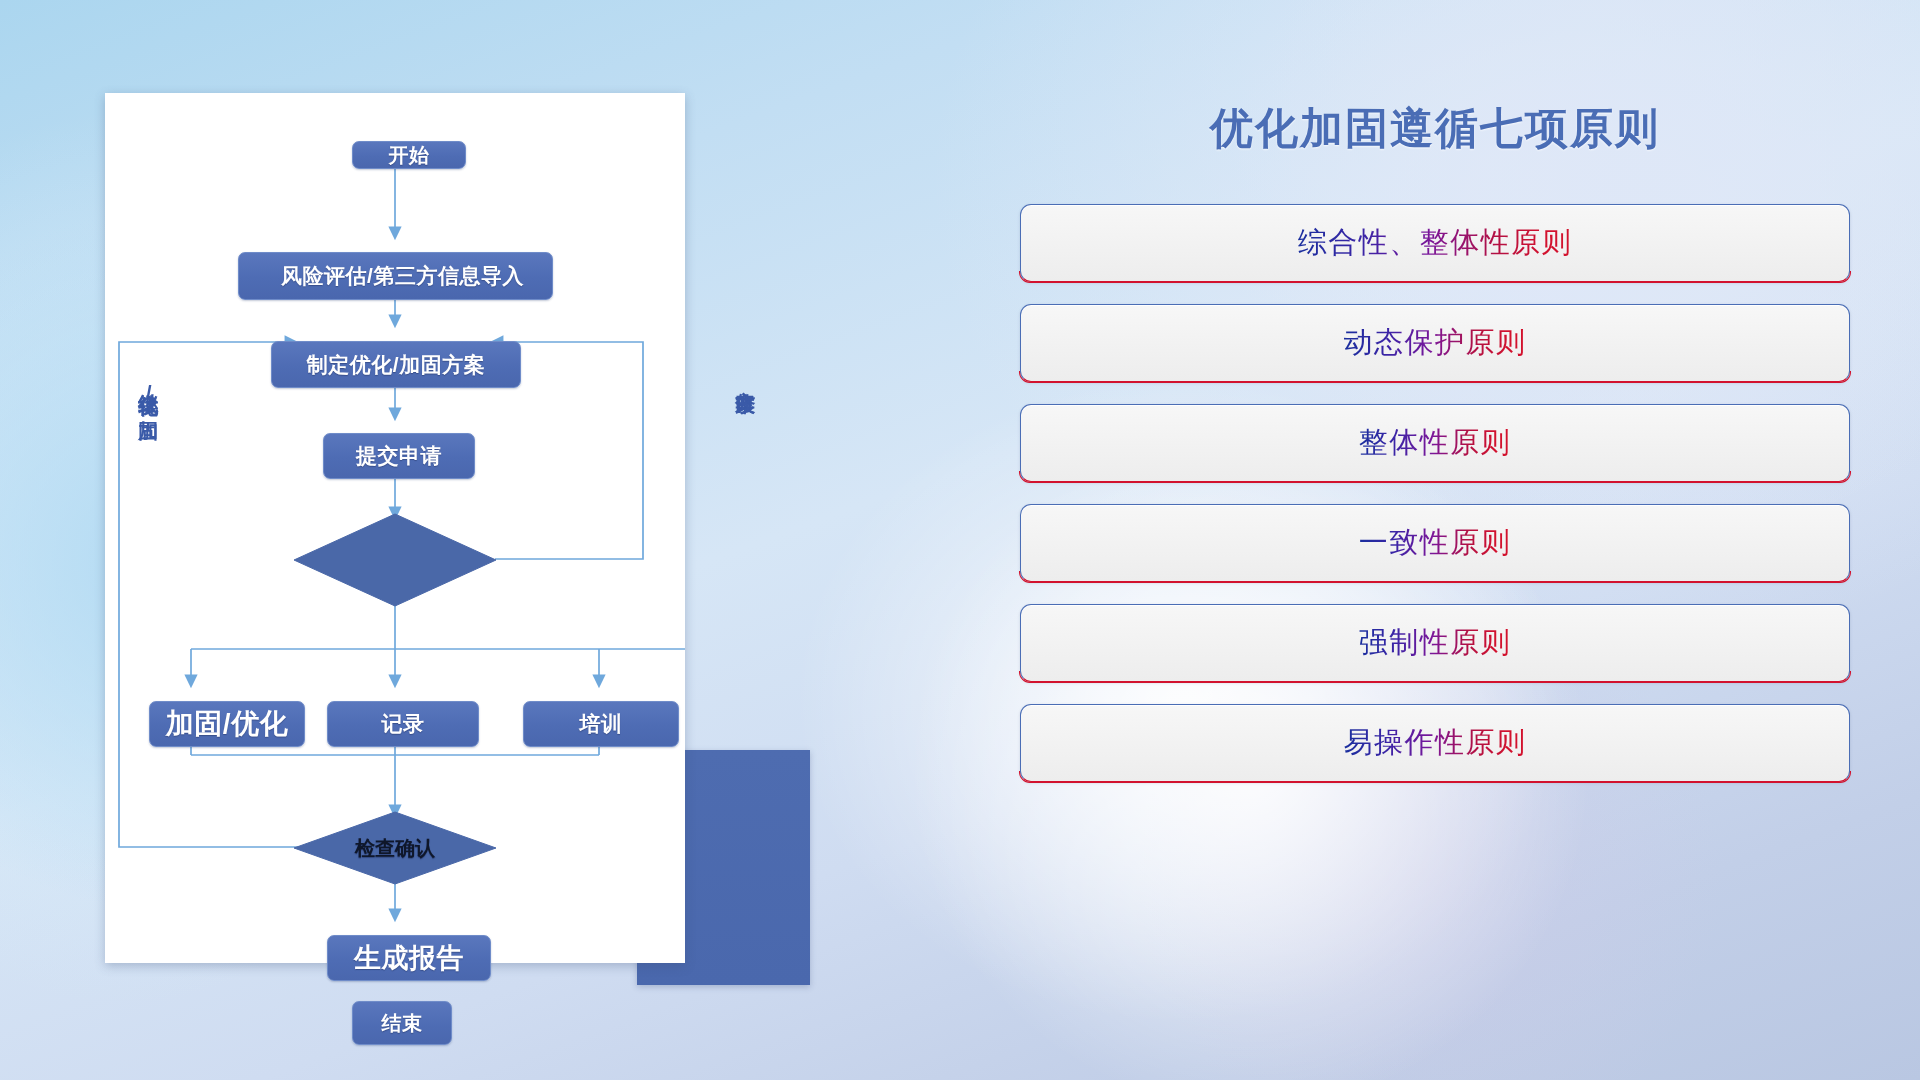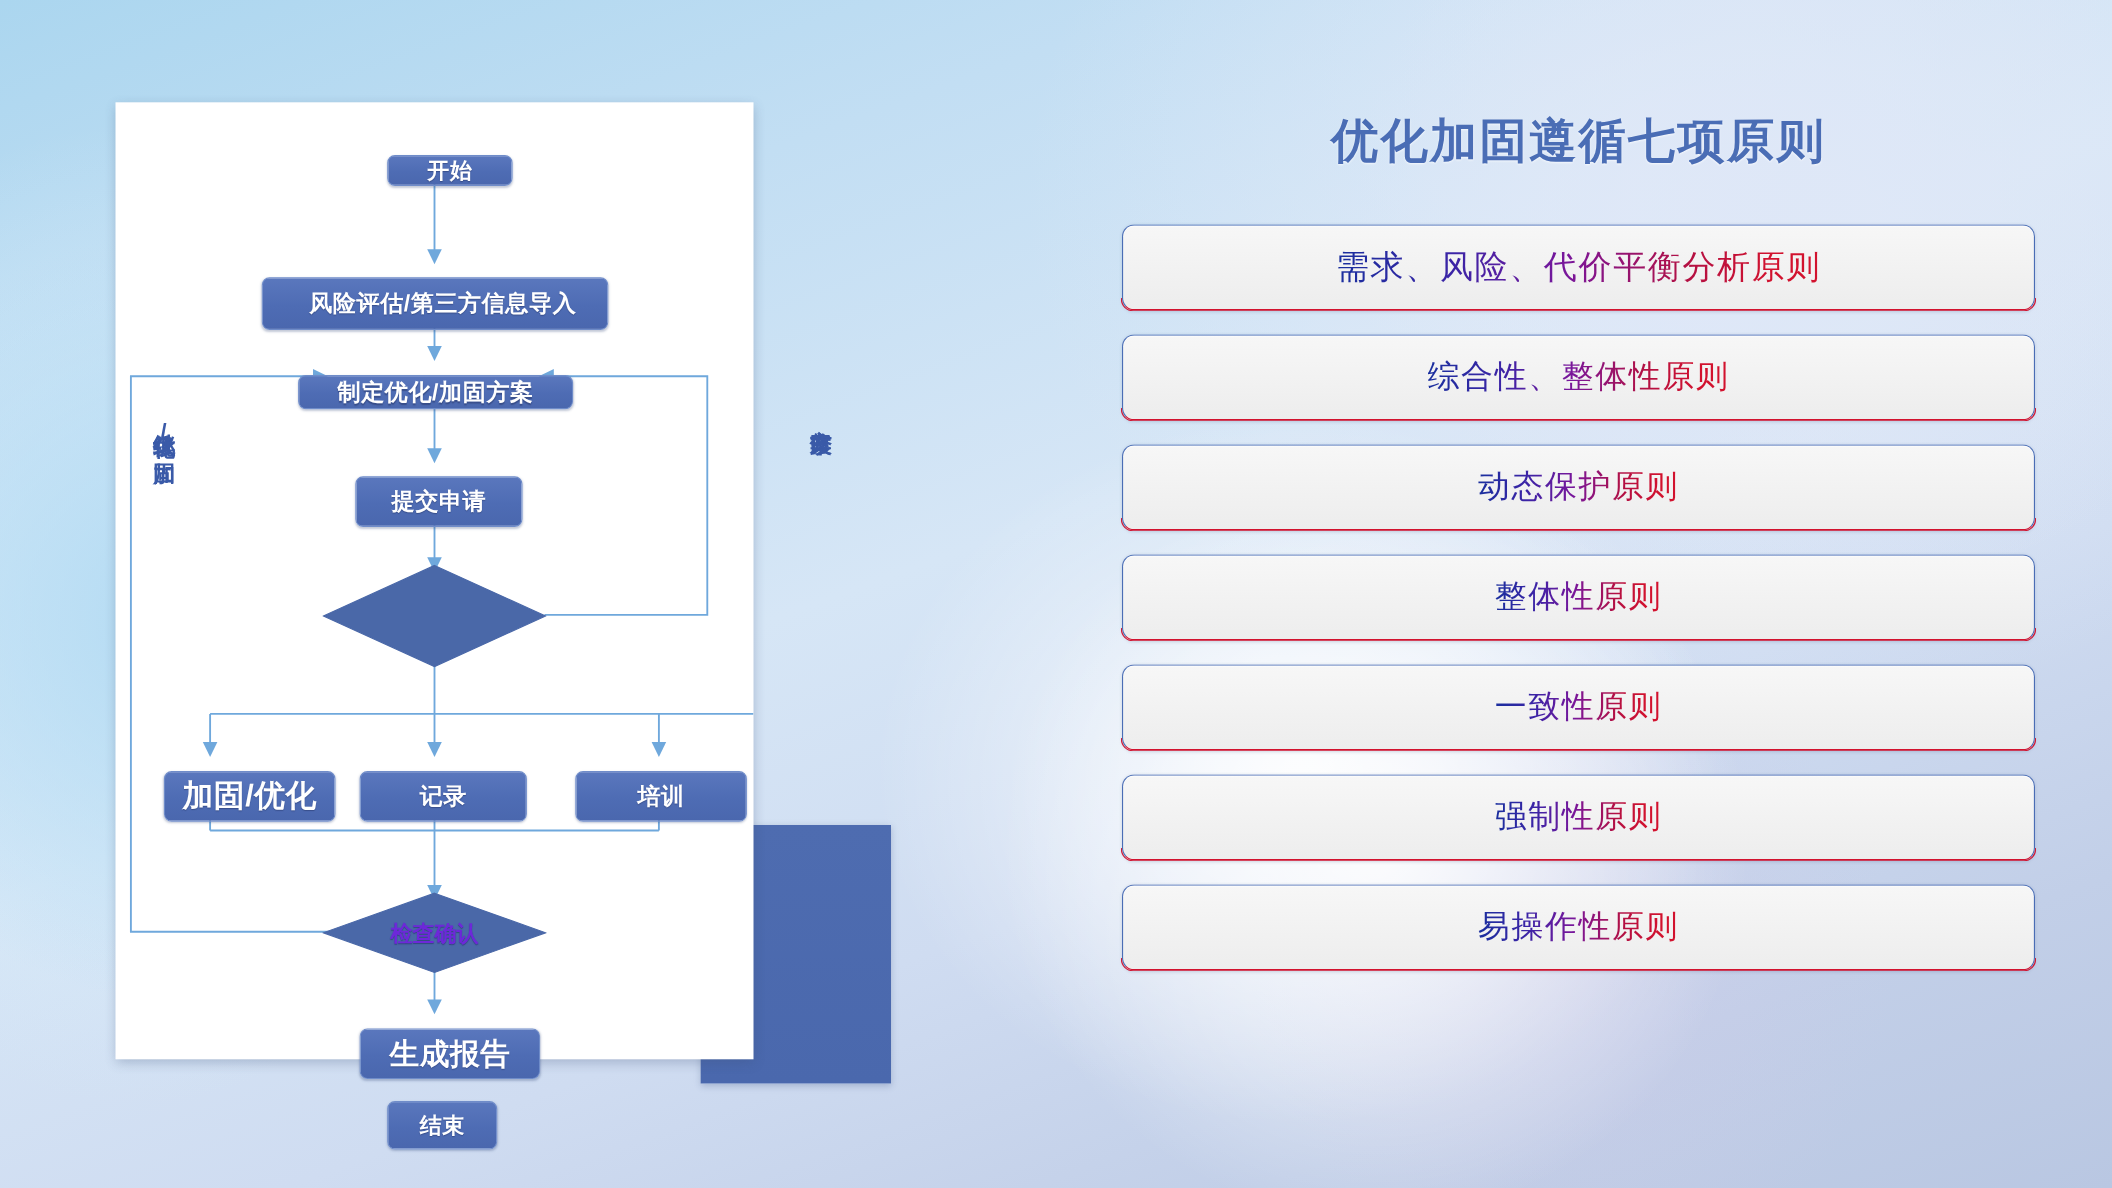--- a/index.html
+++ b/index.html
@@ -132,55 +132,52 @@
       <path d="M390,466 L538,466 L538,249 L392,249" marker-end="url(#ah)"></path>
 
       <path d="M208,754 L14,754 L14,249 L186,249" marker-end="url(#ah)"></path>
     </g>
   </svg>
 
   <div class="nodebox" style="left:233px;top:48px;width:114px;height:28px;font-size:20px;margin-left:14px;">开始</div>
 
   <div class="nodebox" style="left:133px;top:159px;width:315px;height:48px;font-size:21px;padding-left:14px;">风险评估/第三方信息导入</div>
 
-  <div class="nodebox" style="left:166px;top:248px;width:250px;height:31px;font-size:21px;">制定优化/加固方案</div>
+  <div class="nodebox" style="left:166px;top:248px;width:250px;height:47px;font-size:21px;">制定优化/加固方案</div>
 
   <div class="nodebox" style="left:218px;top:340px;width:152px;height:46px;font-size:21px;">提交申请</div>
 
   <div class="nodebox" style="left:8px;top:608px;width:156px;height:46px;font-size:28px;margin-left:36px;">加固/优化</div>
 
   <div class="nodebox" style="left:222px;top:608px;width:152px;height:46px;font-size:21px;">记录</div>
 
   <div class="nodebox" style="left:418px;top:608px;width:156px;height:46px;font-size:21px;text-align:right;">培训</div>
 
   <div class="nodebox" style="left:222px;top:842px;width:164px;height:46px;font-size:27px;">生成报告</div>
 
   <div class="nodebox" style="left:247px;top:908px;width:100px;height:44px;font-size:20px;">结束</div>
 
   <svg style="position:absolute;left:188px;top:420px;width:204px;height:94px;" viewBox="0 0 204 94">
     <polygon points="102,1 203,47 102,93 1,47" fill="#4a68a8" stroke="#4a68a8"></polygon>
   </svg>
 
   <svg style="position:absolute;left:188px;top:718px;width:204px;height:74px;" viewBox="0 0 204 74">
     <polygon points="102,1 203,37 102,73 1,37" fill="#4a68a8" stroke="#4a68a8"></polygon>
   </svg>
-  <div style="position:absolute;left:188px;top:718px;width:204px;height:74px;display:flex;align-items:center;justify-content:center;color:#6d28d9;font-size:20px;font-weight:bold;text-shadow:0 1px 1px rgba(25,40,85,.5);pointer-events:none;">检查确认</div>
+  <div style="position:absolute;left:188px;top:718px;width:204px;height:74px;display:flex;align-items:center;justify-content:center;color:#0f172a;font-size:20px;font-weight:bold;text-shadow:0 1px 1px rgba(25,40,85,.5);pointer-events:none;">检查确认</div>
 
   <div class="vlabel" style="left:33px;top:285px;font-size:20px;">继续优化/加固</div>
 
   <div class="vlabel" style="left:630px;top:282px;font-size:20px;">方案修改</div>
 </div>
 
 <div id="principles">
 
   <div id="principles-title">优化加固遵循七项原则</div>
 
-  <div class="p-item wide">
-    <span class="p-label">需求、风险、代价平衡分析原则</span>
-  </div>
   <div class="p-item">
     <span class="p-label">综合性、整体性原则</span>
   </div>
   <div class="p-item">
     <span class="p-label">动态保护原则</span>
   </div>
   <div class="p-item">
     <span class="p-label">整体性原则</span>
   </div>
   <div class="p-item">

